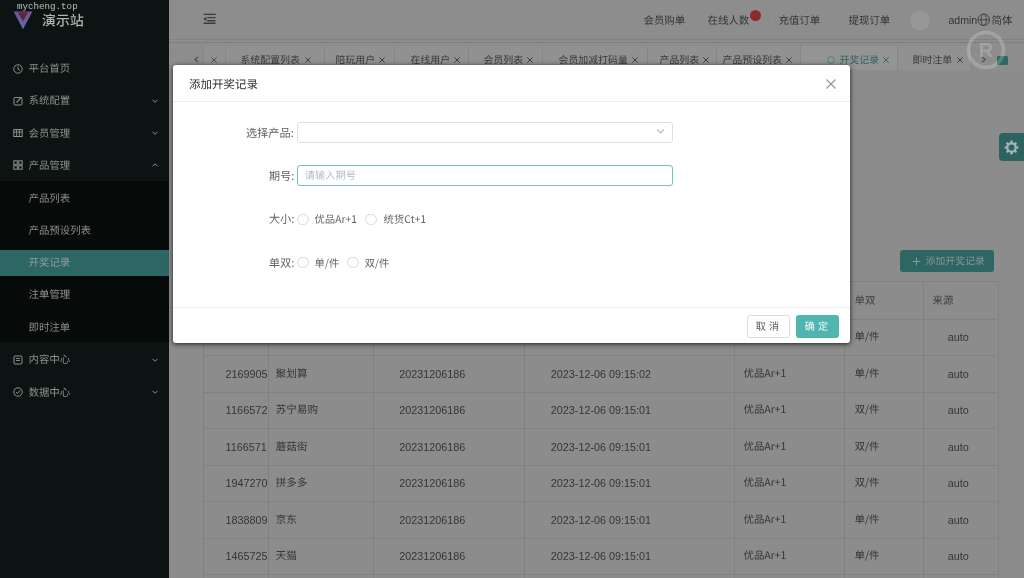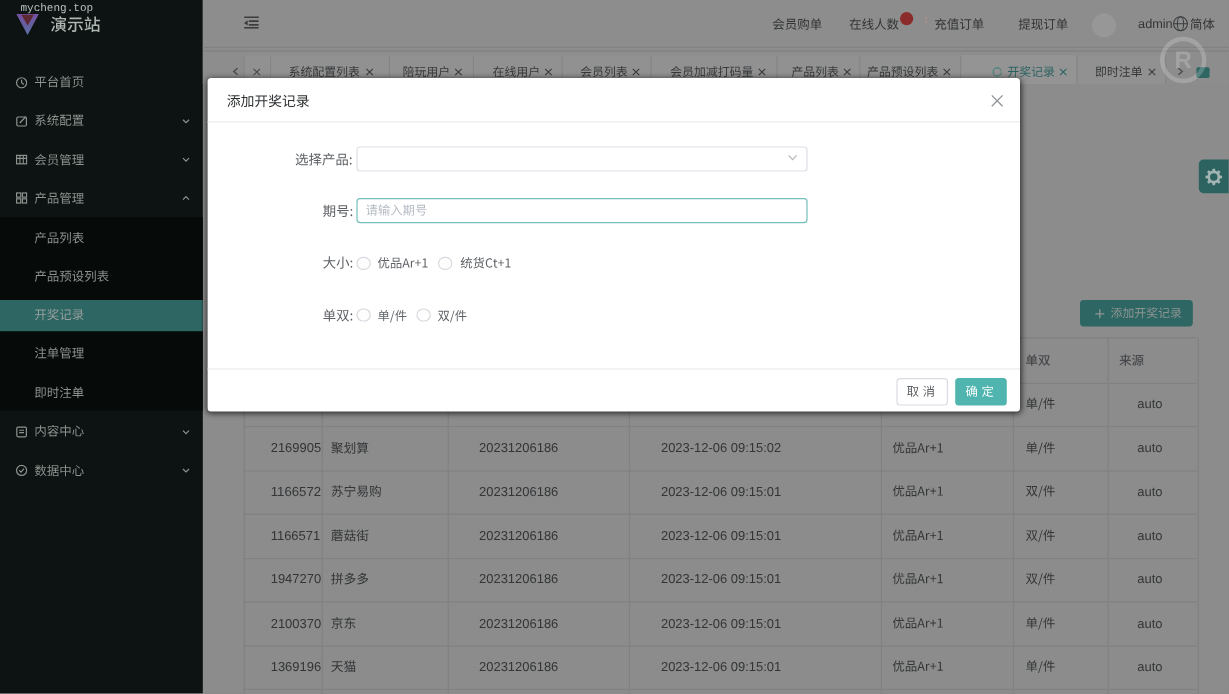--- a/index.html
+++ b/index.html
@@ -532,21 +532,21 @@
     </g>
   </svg>
 <svg class="abs" style="left:851.4px;top:473.4px" width="32.2" height="17.7" viewBox="0 0 32.2 17.7">
     <g fill="#333537" transform="translate(3.6,13.0) scale(0.010400,-0.010400)">
       <path transform="translate(0.0,0)" d="M836 691C811 530 764 392 700 281C647 398 612 538 589 691ZM493 763V691H518C547 504 588 340 653 206C583 107 497 33 402 -15C419 -30 442 -60 452 -79C544 -28 625 41 695 131C750 42 820 -30 908 -82C920 -61 944 -33 962 -18C870 31 798 106 742 200C830 339 891 521 919 752L870 766L857 763ZM73 544C137 468 205 378 264 290C204 152 126 46 35 -20C53 -33 78 -61 90 -79C178 -9 254 88 313 214C351 154 383 98 404 51L468 102C441 157 399 226 349 298C398 425 433 576 451 752L403 766L390 763H64V691H371C355 574 330 468 297 373C243 447 184 521 129 586Z"></path>
       <path transform="translate(1000.0,0)" d="M11 -179H78L377 794H311Z"></path>
       <path transform="translate(1392.0,0)" d="M317 341V268H604V-80H679V268H953V341H679V562H909V635H679V828H604V635H470C483 680 494 728 504 775L432 790C409 659 367 530 309 447C327 438 359 420 373 409C400 451 425 504 446 562H604V341ZM268 836C214 685 126 535 32 437C45 420 67 381 75 363C107 397 137 437 167 480V-78H239V597C277 667 311 741 339 815Z"></path>
     </g>
   </svg>
 <div class="lat" style="left:931.8px;top:475.4px;font-size:10.8px;line-height:16.2px;color:#333537;">auto</div>
-<div class="lat" style="left:209.6px;top:511.9px;font-size:10.8px;line-height:16.2px;color:#333537;">2100370</div>
+<div class="lat" style="left:209.6px;top:511.9px;font-size:10.8px;line-height:16.2px;color:#333537;">1838809</div>
 <svg class="abs" style="left:272.3px;top:509.8px" width="28.6" height="18.0" viewBox="0 0 28.6 18.0">
     <g fill="#333537" transform="translate(3.7,13.2) scale(0.010600,-0.010600)">
       <path transform="translate(0.0,0)" d="M262 495H743V334H262ZM685 167C751 100 832 5 869 -52L934 -8C894 49 811 139 746 205ZM235 204C196 136 119 52 52 -2C68 -13 94 -34 107 -49C178 10 257 99 308 177ZM415 824C436 791 459 751 476 716H65V642H937V716H564C547 753 514 808 487 848ZM188 561V267H464V8C464 -6 460 -10 441 -11C423 -11 361 -12 292 -10C303 -31 313 -60 318 -81C406 -82 463 -82 498 -70C533 -59 543 -38 543 7V267H822V561Z"></path>
       <path transform="translate(1000.0,0)" d="M257 261C216 166 146 72 71 10C90 -1 121 -25 135 -38C207 30 284 135 332 241ZM666 231C743 153 833 43 873 -26L940 11C898 81 806 186 728 262ZM77 707V636H320C280 563 243 505 225 482C195 438 173 409 150 403C160 382 173 343 177 326C188 335 226 340 286 340H507V24C507 10 504 6 488 6C471 5 418 5 360 6C371 -15 384 -49 389 -72C460 -72 511 -70 542 -57C573 -44 583 -21 583 23V340H874V413H583V560H507V413H269C317 478 366 555 411 636H917V707H449C467 742 484 778 500 813L420 846C402 799 380 752 357 707Z"></path>
     </g>
   </svg>
 <div class="lat" style="left:383.2px;top:511.9px;font-size:10.8px;line-height:16.2px;color:#333537;">20231206186</div>
 <div class="lat" style="left:534.8px;top:511.9px;font-size:10.8px;line-height:16.2px;color:#333537;">2023-12-06 09:15:01</div>
 <svg class="abs" style="left:739.9px;top:509.9px" width="50.0" height="17.7" viewBox="0 0 50.0 17.7">
     <g fill="#333537" transform="translate(3.6,13.0) scale(0.010400,-0.010400)">
@@ -559,21 +559,21 @@
     </g>
   </svg>
 <svg class="abs" style="left:851.4px;top:509.9px" width="32.2" height="17.7" viewBox="0 0 32.2 17.7">
     <g fill="#333537" transform="translate(3.6,13.0) scale(0.010400,-0.010400)">
       <path transform="translate(0.0,0)" d="M221 437H459V329H221ZM536 437H785V329H536ZM221 603H459V497H221ZM536 603H785V497H536ZM709 836C686 785 645 715 609 667H366L407 687C387 729 340 791 299 836L236 806C272 764 311 707 333 667H148V265H459V170H54V100H459V-79H536V100H949V170H536V265H861V667H693C725 709 760 761 790 809Z"></path>
       <path transform="translate(1000.0,0)" d="M11 -179H78L377 794H311Z"></path>
       <path transform="translate(1392.0,0)" d="M317 341V268H604V-80H679V268H953V341H679V562H909V635H679V828H604V635H470C483 680 494 728 504 775L432 790C409 659 367 530 309 447C327 438 359 420 373 409C400 451 425 504 446 562H604V341ZM268 836C214 685 126 535 32 437C45 420 67 381 75 363C107 397 137 437 167 480V-78H239V597C277 667 311 741 339 815Z"></path>
     </g>
   </svg>
 <div class="lat" style="left:931.8px;top:511.9px;font-size:10.8px;line-height:16.2px;color:#333537;">auto</div>
-<div class="lat" style="left:209.6px;top:548.4px;font-size:10.8px;line-height:16.2px;color:#333537;">1369196</div>
+<div class="lat" style="left:209.6px;top:548.4px;font-size:10.8px;line-height:16.2px;color:#333537;">1465725</div>
 <svg class="abs" style="left:272.3px;top:546.3px" width="28.6" height="18.0" viewBox="0 0 28.6 18.0">
     <g fill="#333537" transform="translate(3.7,13.2) scale(0.010600,-0.010600)">
       <path transform="translate(0.0,0)" d="M66 455V379H434C398 238 300 90 42 -15C58 -30 81 -60 91 -78C346 27 455 175 501 323C582 127 715 -11 915 -77C926 -56 949 -26 966 -10C763 49 625 189 555 379H937V455H528C532 494 533 532 533 568V687H894V763H102V687H454V568C454 532 453 494 448 455Z"></path>
       <path transform="translate(1000.0,0)" d="M738 840V696H561V840H489V696H347V628H489V497H561V628H738V497H810V628H946V696H810V840ZM460 181H613V40H460ZM460 247V385H613V247ZM838 181V40H682V181ZM838 247H682V385H838ZM391 452V-78H460V-27H838V-73H910V452ZM292 819C272 784 247 747 217 712C192 748 160 783 120 817L67 776C111 738 144 698 170 658C128 614 81 573 34 540C50 527 72 504 83 489C125 519 166 554 204 592C222 550 233 508 240 464C195 373 112 275 37 225C56 210 77 185 89 167C143 212 203 281 250 352L251 302C251 174 242 55 217 23C210 12 200 8 186 6C164 4 127 3 81 7C94 -14 102 -43 102 -66C143 -69 183 -68 216 -61C240 -58 258 -47 272 -29C312 25 323 158 323 300C323 421 313 538 257 647C292 688 324 731 349 775Z"></path>
     </g>
   </svg>
 <div class="lat" style="left:383.2px;top:548.4px;font-size:10.8px;line-height:16.2px;color:#333537;">20231206186</div>
 <div class="lat" style="left:534.8px;top:548.4px;font-size:10.8px;line-height:16.2px;color:#333537;">2023-12-06 09:15:01</div>
 <svg class="abs" style="left:739.9px;top:546.4px" width="50.0" height="17.7" viewBox="0 0 50.0 17.7">
     <g fill="#333537" transform="translate(3.6,13.0) scale(0.010400,-0.010400)">

